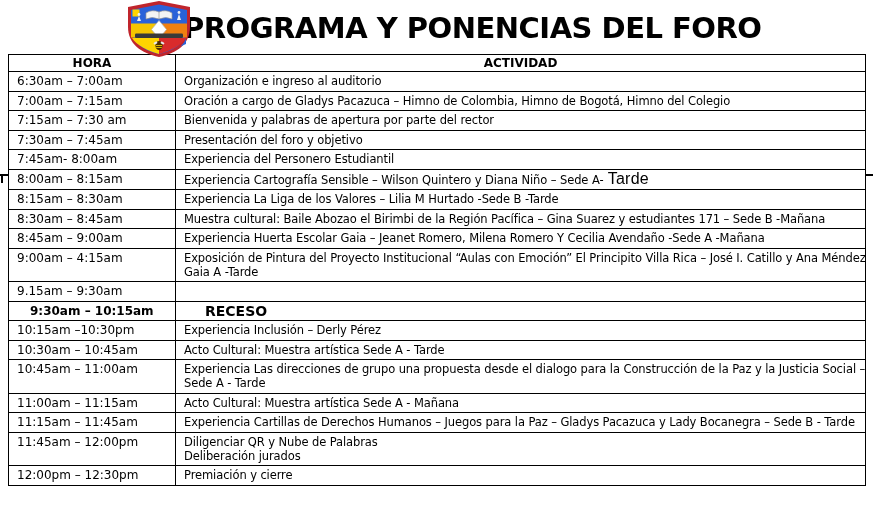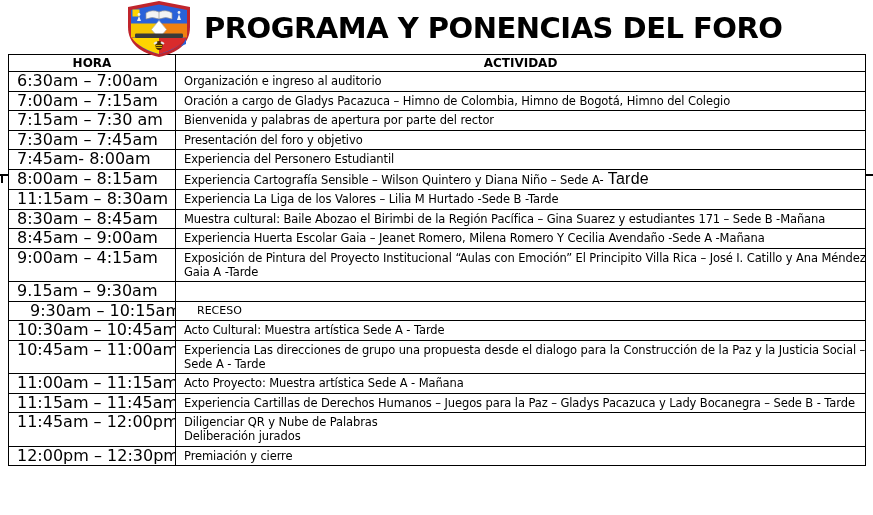--- a/index.html
+++ b/index.html
@@ -12,21 +12,21 @@
     color: #000;
   }
   .logo {
     position: absolute;
     left: 124px; top: 0px;
     width: 70px; height: 58px;
     z-index: 2;
   }
   .page-title {
     position: absolute;
-    left: 204px; top: 11px;
+    left: 183px; top: 11px;
     margin: 0;
     font-size: 29px;
     font-weight: bold;
     letter-spacing: -0.5px;
     white-space: nowrap;
     font-family: "DejaVu Sans", sans-serif;
   }
   table.schedule {
     position: absolute;
     left: 8px; top: 54px;
@@ -41,37 +41,37 @@
   }
   th.col-time { width: 166px; border-radius: 7px; }
   table.schedule th {
     font-size: 12px;
     font-weight: bold;
     text-align: center;
     padding: 1px 0 1px 0;
     line-height: 14px;
   }
   td.time {
-    font-size: 16px;
+    font-size: 12px;
     padding: 2px 4px 2.5px 8px;
     white-space: nowrap;
     line-height: 14px;
   }
   td.act {
     font-size: 11.5px;
     padding: 2px 4px 2.5px 8px;
   }
   .act-line {
     line-height: 14px;
     min-height: 14px;
     letter-spacing: -0.1px;
     white-space: nowrap;
   }
-  tr.bold td { font-weight: normal; padding-left: 21px; }
-  tr.bold .act-line { font-size: 11px; letter-spacing: 0; }
+  tr.bold td { font-weight: bold; padding-left: 21px; }
+  tr.bold .act-line { font-size: 14px; letter-spacing: 0; margin-left: 8px; }
   .alt-font {
     font-family: "Liberation Sans", sans-serif;
     font-size: 16px;
     letter-spacing: 0.2px;
   }
   .mark { position: absolute; background: #000; }
   .mark-left-h  { left: 0;   top: 174px; width: 9px;   height: 1.5px; }
   .mark-left-v  { left: 1px; top: 174px; width: 1.5px; height: 9px; }
   .mark-right-h { left: 865px; top: 174px; width: 8px; height: 1.5px; }
 </style>
@@ -153,21 +153,21 @@
           <div class="act-line">Experiencia del Personero Estudiantil</div>
         </td>
       </tr>
       <tr class="">
         <td class="time">8:00am – 8:15am</td>
         <td class="act">
           <div class="act-line">Experiencia Cartografía Sensible – Wilson Quintero y Diana Niño – Sede A-<span class="alt-font"> Tarde</span></div>
         </td>
       </tr>
       <tr class="">
-        <td class="time">11:15am – 8:30am</td>
+        <td class="time">8:15am – 8:30am</td>
         <td class="act">
           <div class="act-line">Experiencia La Liga de los Valores – Lilia M Hurtado -Sede B -Tarde</div>
         </td>
       </tr>
       <tr class="">
         <td class="time">8:30am – 8:45am</td>
         <td class="act">
           <div class="act-line">Muestra cultural: Baile Abozao el Birimbi de la Región Pacífica – Gina Suarez y estudiantes 171 – Sede B -Mañana</div>
         </td>
       </tr>
@@ -190,36 +190,42 @@
           <div class="act-line"></div>
         </td>
       </tr>
       <tr class="bold">
         <td class="time">9:30am – 10:15am</td>
         <td class="act">
           <div class="act-line">RECESO</div>
         </td>
       </tr>
       <tr class="">
+        <td class="time">10:15am –10:30pm</td>
+        <td class="act">
+          <div class="act-line">Experiencia Inclusión – Derly Pérez</div>
+        </td>
+      </tr>
+      <tr class="">
         <td class="time">10:30am – 10:45am</td>
         <td class="act">
           <div class="act-line">Acto Cultural: Muestra artística Sede A - Tarde</div>
         </td>
       </tr>
       <tr class="">
         <td class="time">10:45am – 11:00am</td>
         <td class="act">
           <div class="act-line">Experiencia Las direcciones de grupo una propuesta desde el dialogo para la Construcción de la Paz y la Justicia Social –</div>
           <div class="act-line">Sede A - Tarde</div>
         </td>
       </tr>
       <tr class="">
         <td class="time">11:00am – 11:15am</td>
         <td class="act">
-          <div class="act-line">Acto Proyecto: Muestra artística Sede A - Mañana</div>
+          <div class="act-line">Acto Cultural: Muestra artística Sede A - Mañana</div>
         </td>
       </tr>
       <tr class="">
         <td class="time">11:15am – 11:45am</td>
         <td class="act">
           <div class="act-line">Experiencia Cartillas de Derechos Humanos – Juegos para la Paz – Gladys Pacazuca y Lady  Bocanegra – Sede B - Tarde</div>
         </td>
       </tr>
       <tr class="">
         <td class="time">11:45am – 12:00pm</td>

